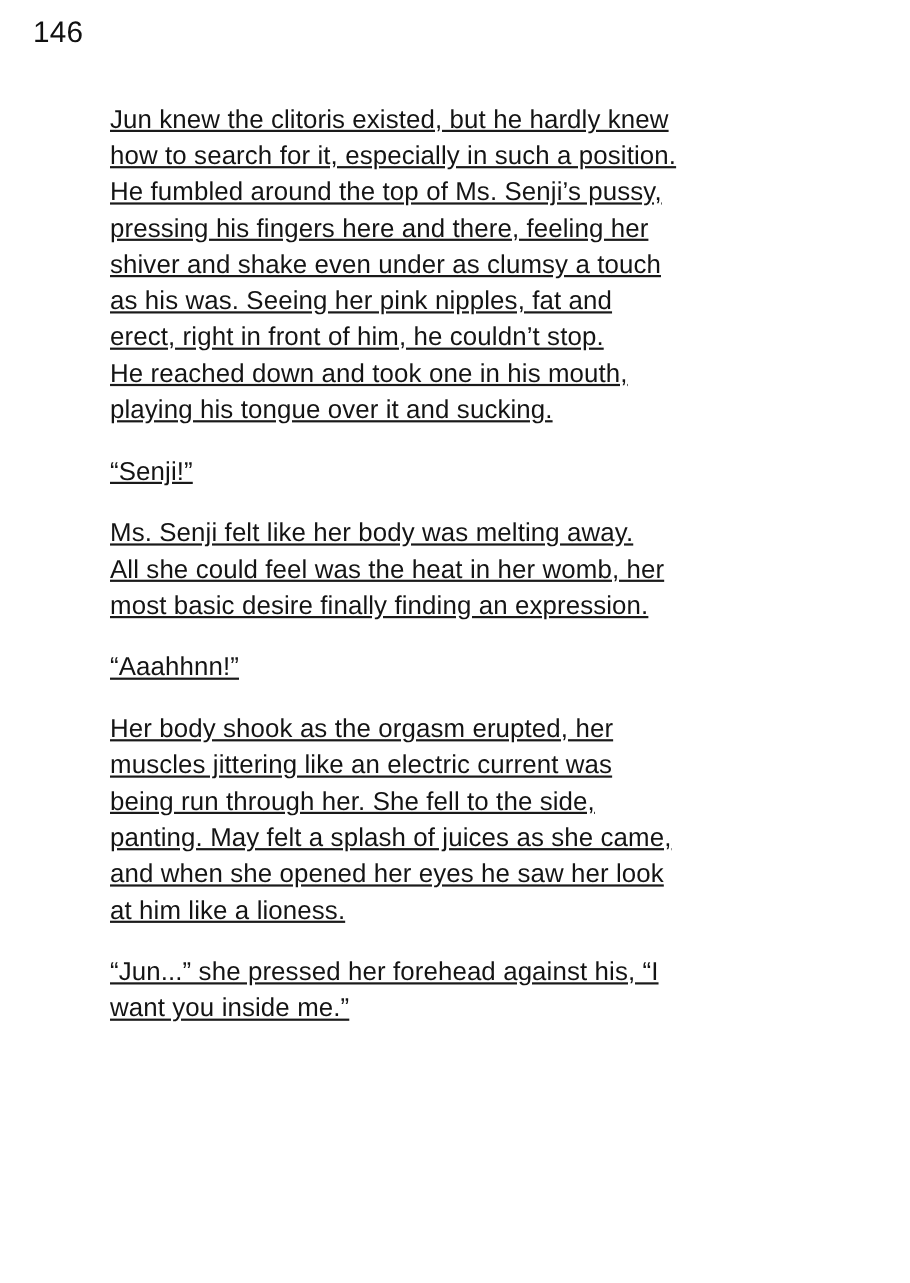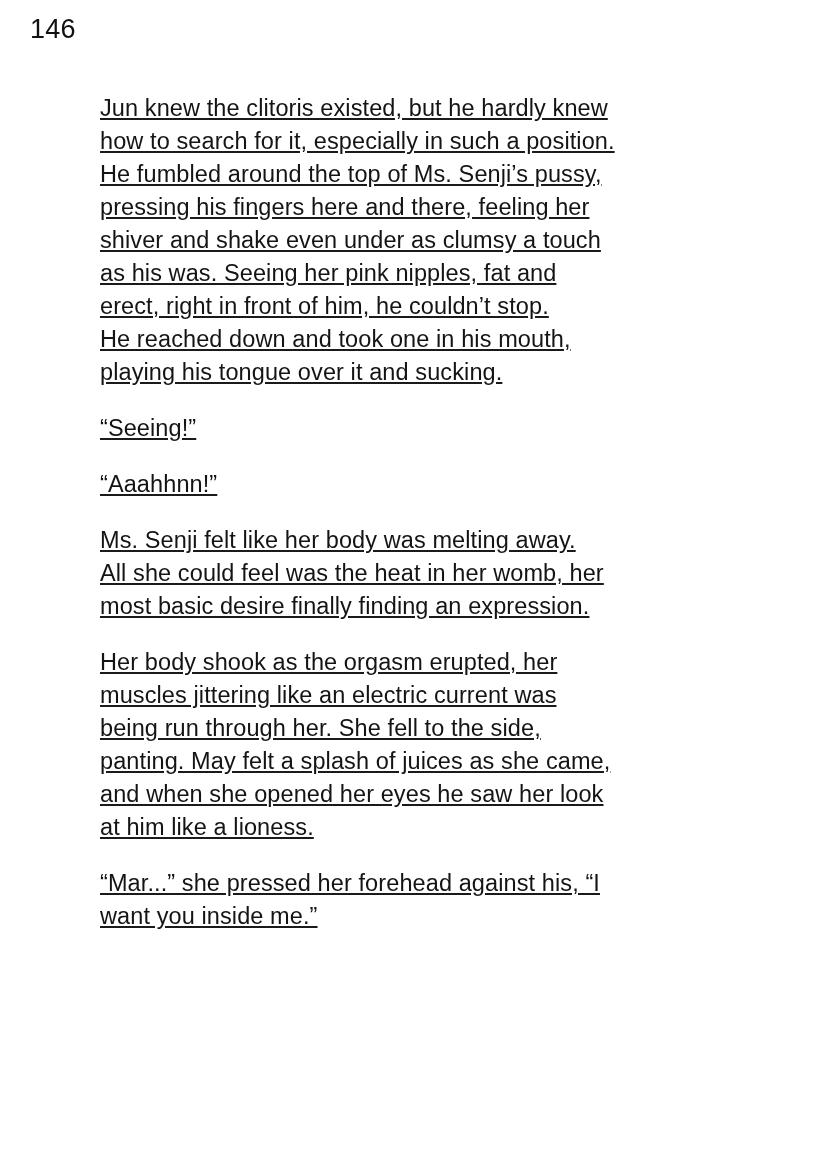--- a/index.html
+++ b/index.html
@@ -59,28 +59,28 @@
   <div class="text-block">
     <p class="para">Jun knew the clitoris existed, but he hardly knew
 how to search for it, especially in such a position.
 He fumbled around the top of Ms. Senji’s pussy,
 pressing his fingers here and there, feeling her
 shiver and shake even under as clumsy a touch
 as his was. Seeing her pink nipples, fat and
 erect, right in front of him, he couldn’t stop.
 He reached down and took one in his mouth,
 playing his tongue over it and sucking.</p>
-    <p class="para">“Seeing!”</p>
-    <p class="para">“Aaahhnn!”</p>
+    <p class="para">“Senji!”</p>
     <p class="para">Ms. Senji felt like her body was melting away.
 All she could feel was the heat in her womb, her
 most basic desire finally finding an expression.</p>
+    <p class="para">“Aaahhnn!”</p>
     <p class="para">Her body shook as the orgasm erupted, her
 muscles jittering like an electric current was
 being run through her. She fell to the side,
 panting. May felt a splash of juices as she came,
 and when she opened her eyes he saw her look
 at him like a lioness.</p>
-    <p class="para">“Mar...” she pressed her forehead against his, “I
+    <p class="para">“Jun...” she pressed her forehead against his, “I
 want you inside me.”</p>
   </div>
 
 </div>
 
 </body></html>

